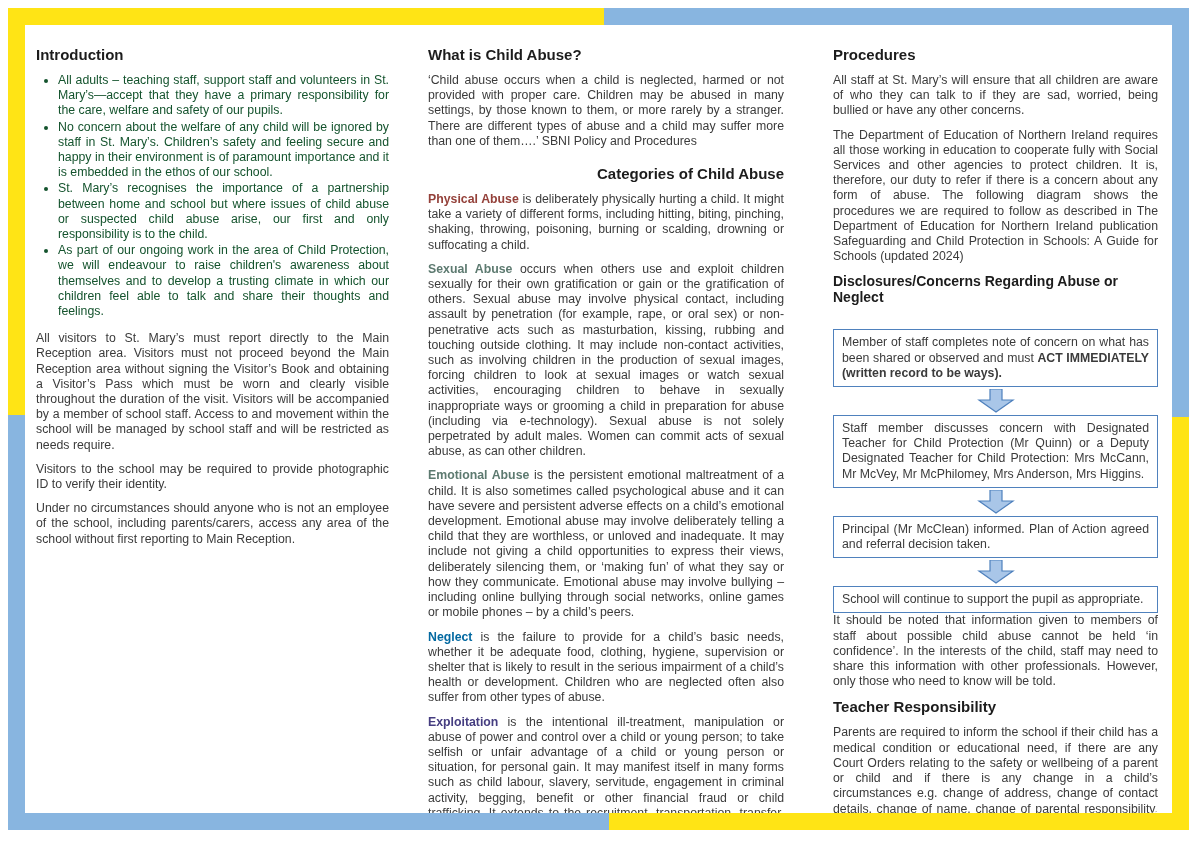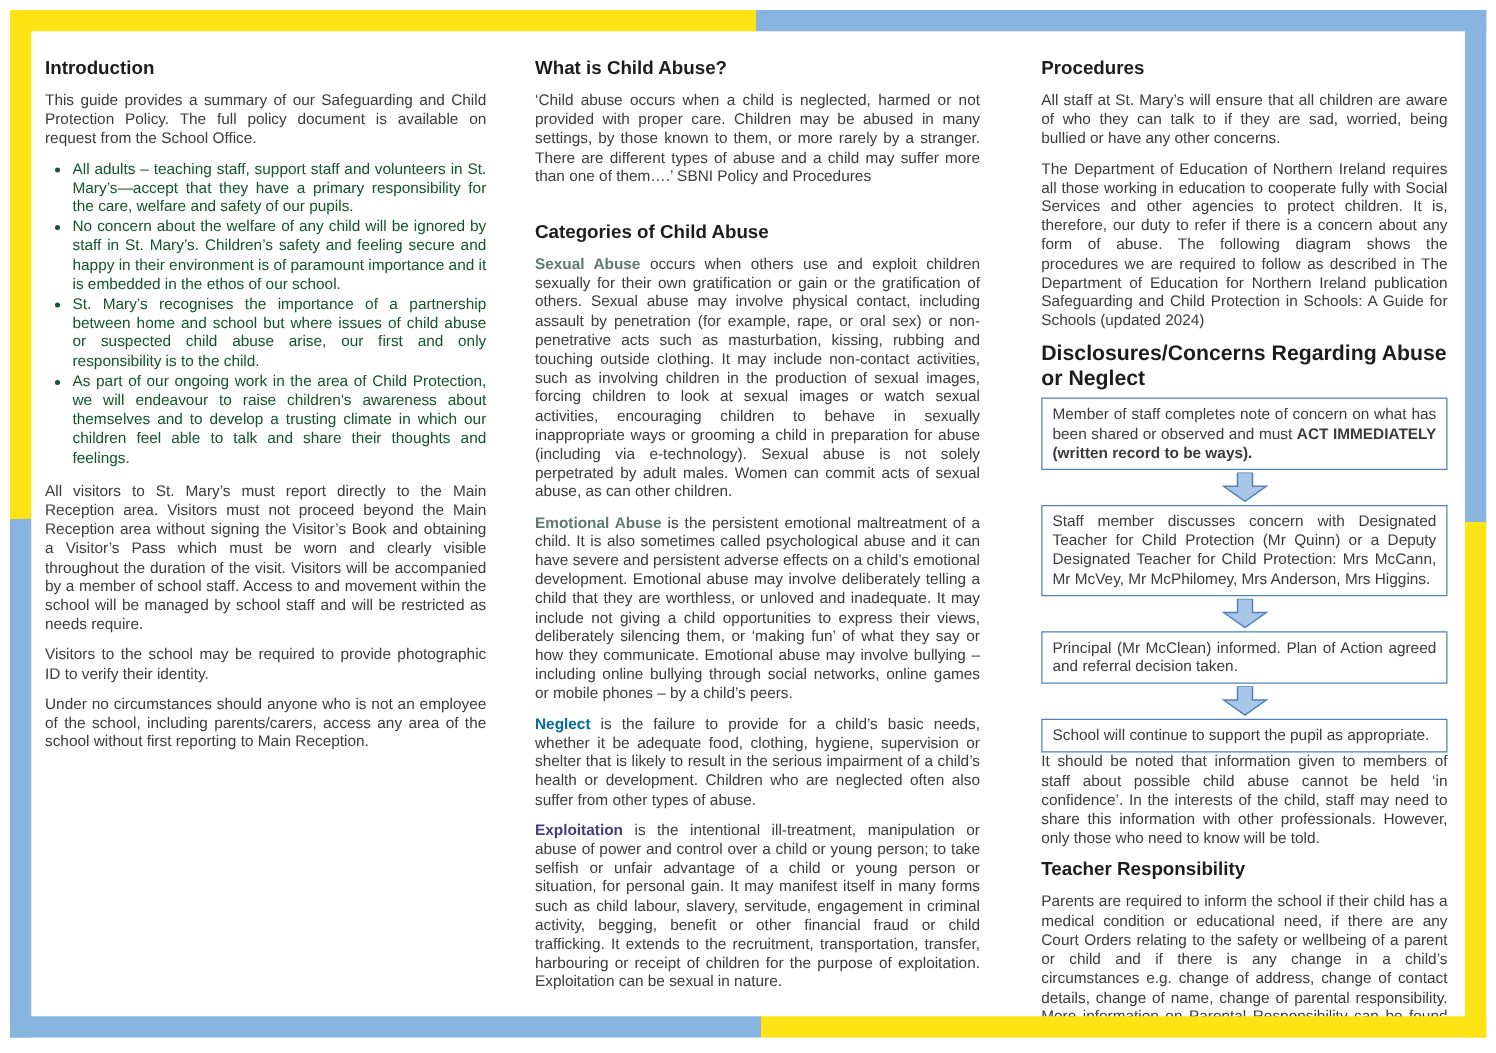--- a/index.html
+++ b/index.html
@@ -20,62 +20,64 @@
   
   .page-content{
     position:absolute;left:25px;top:25px;width:1147px;height:788px;
     box-sizing:border-box;padding:21px 0 0 11px;display:flex;overflow:hidden;border-radius:22px;
   }
   .col{box-sizing:border-box;}
   .col1{width:353px;margin-right:39px;}
   .col2{width:356px;margin-right:49px;}
   .col3{width:325px;}
   .h1{font-size:15px;font-weight:bold;color:#1c1c1c;margin:0 0 10px;}
-  .h1.gap-top{margin-top:28px;}
+  .h1.gap-top{margin-top:16px;text-align:right;}
   p.body{margin:0 0 9px;font-size:12.3px;line-height:15.2px;color:#3b3b3b;text-align:justify;}
   ul.bullets{margin:4px 0 12px;padding-left:22px;list-style:disc;}
   ul.bullets li{font-size:12.3px;line-height:15.2px;color:#14532d;text-align:justify;margin:0 0 1px;}
   .term{font-weight:bold;}
   .bold-tail{font-weight:bold;}
   
-  .flow-heading{font-size:17px;font-weight:bold;color:#1c1c1c;margin:4px 0 5px;}
+  .flow-heading{font-size:14px;font-weight:bold;color:#1c1c1c;margin:4px 0 24px;}
   .flow-box{border:1px solid #4f81bd;padding:5px 8px;font-size:12.3px;line-height:15.2px;
     color:#3b3b3b;text-align:justify;background:#ffffff;}
   .flow-arrow{display:block;margin:2px auto;width:38px;height:24px;}
   .mt8{margin-top:8px;}
 </style>
 </head>
 <body>
 
 <div class="strip strip-top"></div>
 <div class="strip strip-bottom"></div>
 <div class="strip strip-left"></div>
 <div class="strip strip-right"></div>
 
 <div class="page-content">
 
   <div class="col col1">
     <div class="h1">Introduction</div>
-    <p class="body">This guide provides a summary of our Safeguarding and Child Protection Policy.  The full policy document is available on request from the School Office.</p>
     <ul class="bullets">
       <li>All adults – teaching staff, support staff and volunteers in St. Mary’s—accept that they have a primary responsibility for the care, welfare and safety of our pupils.</li>
       <li>No concern about the welfare of any child will be ignored by staff in St. Mary’s.  Children’s safety and feeling secure and happy in their environment is of paramount importance and it is embedded in the ethos of our school.</li>
       <li>St. Mary’s recognises the importance of a partnership between home and school but where issues of child abuse or suspected child abuse arise, our first and only responsibility is to the child.</li>
       <li>As part of our ongoing work in the area of Child Protection, we will endeavour to raise children's awareness about themselves and to develop a trusting climate in which our children feel able to talk and share their thoughts and feelings.</li>
     </ul>
     <p class="body">All visitors to St. Mary’s must report directly to the Main Reception area.  Visitors must not proceed beyond the Main Reception area without signing the Visitor’s Book and obtaining a Visitor’s Pass which must be worn and clearly visible throughout the duration of the visit. Visitors will be accompanied by a member of school staff. Access to and movement within the school will be managed by school staff and will be restricted as needs require.</p>
     <p class="body">Visitors to the school may be required to provide photographic ID to verify their identity.</p>
     <p class="body">Under no circumstances should anyone who is not an employee of the school, including parents/carers, access any area of the school without first reporting to Main Reception.</p>
   </div>
 
   <div class="col col2">
     <div class="h1">What is Child Abuse?</div>
     <p class="body">‘Child abuse occurs when a child is neglected, harmed or not provided with proper care. Children may be abused in many settings, by those known to them, or more rarely by a stranger. There are different types of abuse and a child may suffer more than one of them….’ SBNI Policy and Procedures</p>
     <div class="h1 gap-top">Categories of Child Abuse</div>
 
+    <p class="body">
+      <span class="term" style="color: rgb(148, 65, 58);">Physical Abuse</span><span> is deliberately physically hurting a child. It might take a variety of different forms, including hitting, biting, pinching, shaking, throwing, poisoning, burning or scalding, drowning or suffocating a child.</span>
+    </p>
     <p class="body">
       <span class="term" style="color: rgb(93, 122, 112);">Sexual Abuse</span><span> occurs when others use and exploit children sexually for their own gratification or gain or the gratification of others. Sexual abuse may involve physical contact, including assault by penetration (for example, rape, or oral sex) or non-penetrative acts such as masturbation, kissing, rubbing and touching outside clothing. It may include non-contact activities, such as involving children in the production of sexual images, forcing children to look at sexual images or watch sexual activities, encouraging children to behave in sexually inappropriate ways or grooming a child in preparation for abuse (including via e-technology). Sexual abuse is not solely perpetrated by adult males. Women can commit acts of sexual abuse, as can other children.</span>
     </p>
     <p class="body">
       <span class="term" style="color: rgb(93, 122, 112);">Emotional Abuse</span><span> is the persistent emotional maltreatment of a child. It is also sometimes called psychological abuse and it can have severe and persistent adverse effects on a child’s emotional development. Emotional abuse may involve deliberately telling a child that they are worthless, or unloved and inadequate. It may include not giving a child opportunities to express their views, deliberately silencing them, or ‘making fun’ of what they say or how they communicate. Emotional abuse may involve bullying – including online bullying through social networks, online games or mobile phones – by a child’s peers.</span>
     </p>
     <p class="body">
       <span class="term" style="color: #0369a1;">Neglect</span><span> is the failure to provide for a child’s basic needs, whether it be adequate food, clothing, hygiene, supervision or shelter that is likely to result in the serious impairment of a child’s health or development. Children who are neglected often also suffer from other types of abuse.</span>
     </p>
     <p class="body">

